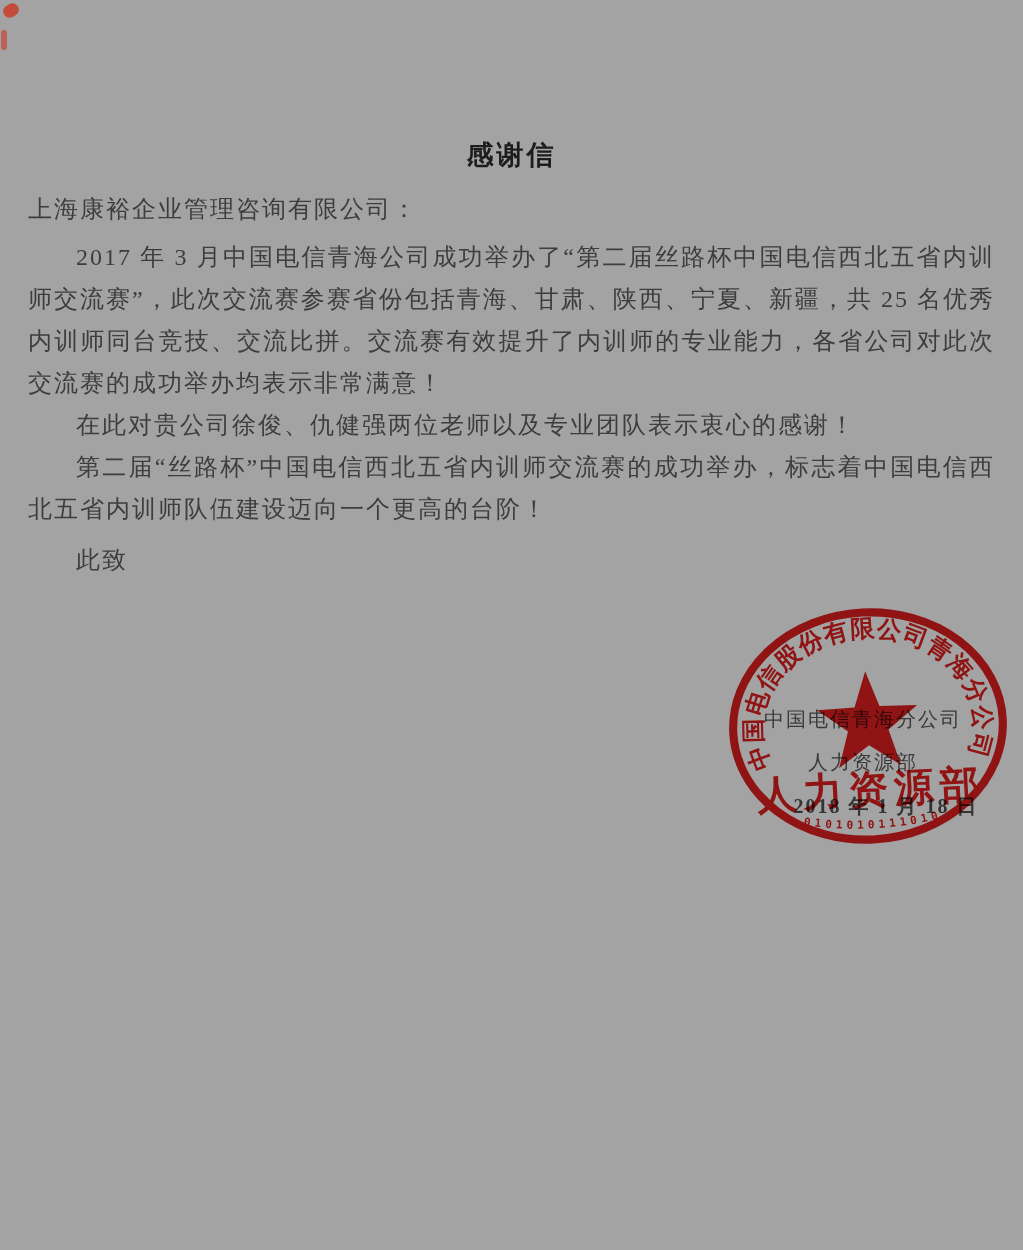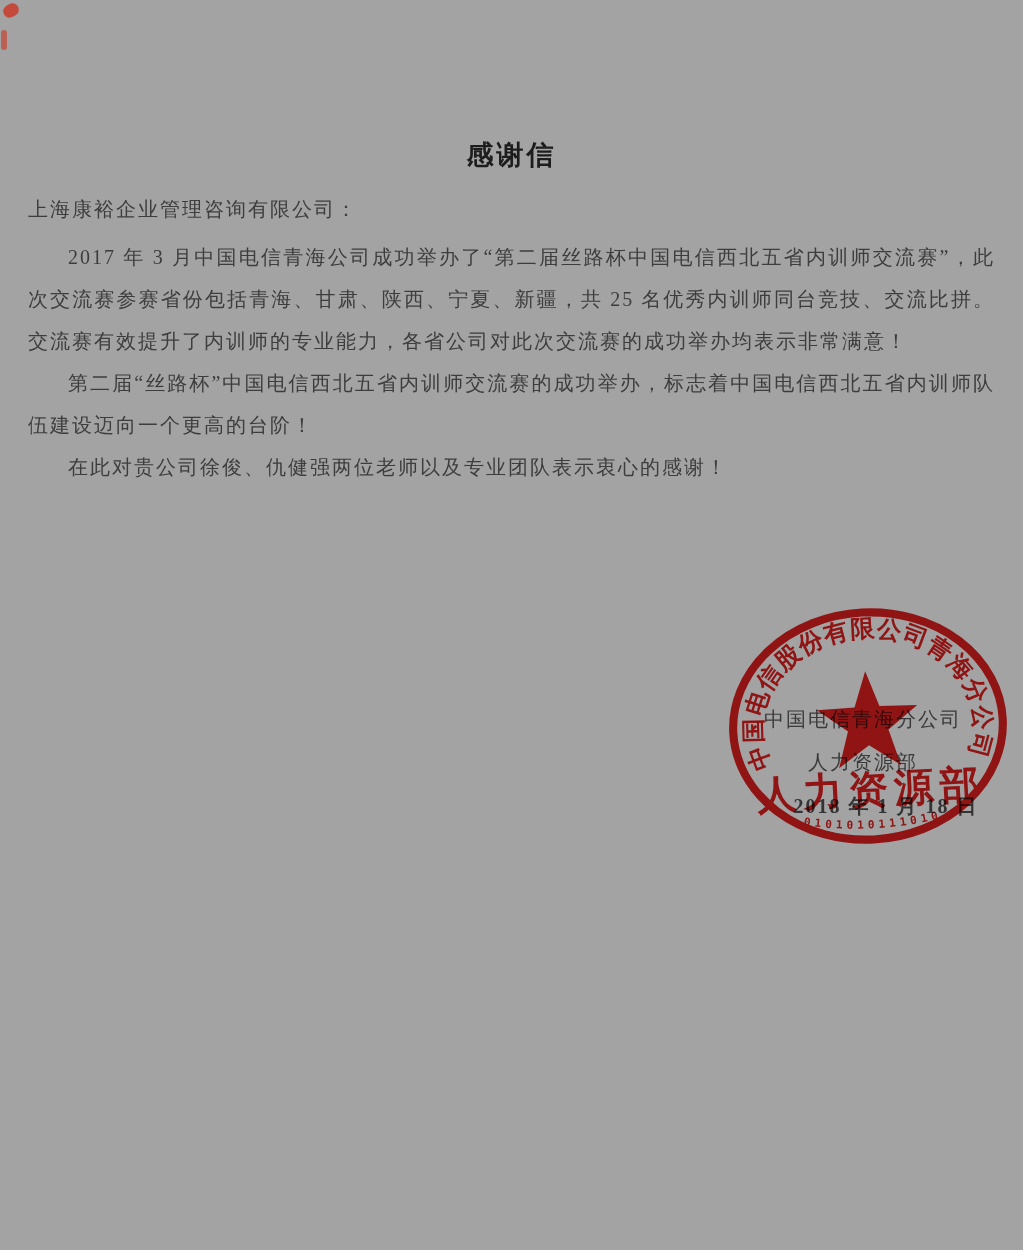--- a/index.html
+++ b/index.html
@@ -26,21 +26,21 @@
     font-family: "Liberation Sans", "DejaVu Sans", sans-serif;
     font-size: 27px;
     font-weight: 700;
     letter-spacing: 3px;
     color: #1d1d1d;
     line-height: 30px;
   }
 
   .letter-body {
     padding: 0 28px;
-    font-size: 20px;
+    font-size: 24px;
     letter-spacing: 2px;
     line-height: 42px;
     text-align: justify;
     text-justify: inter-character;
     word-break: break-all;
   }
 
   .salutation { margin-top: 22px; line-height: 34px; }
   .para { text-indent: 2em; }
   .para-first { margin-top: 10px; }
@@ -82,22 +82,23 @@
 <div class="page">
 
   <div class="artifact artifact-1"></div>
   <div class="artifact artifact-2"></div>
 
   <h1 class="title">感谢信</h1>
 
   <div class="letter-body">
     <p class="salutation">上海康裕企业管理咨询有限公司：</p>
     <p class="para para-first">2017 年 3 月中国电信青海公司成功举办了“第二届丝路杯中国电信西北五省内训师交流赛”，此次交流赛参赛省份包括青海、甘肃、陕西、宁夏、新疆，共 25 名优秀内训师同台竞技、交流比拼。交流赛有效提升了内训师的专业能力，各省公司对此次交流赛的成功举办均表示非常满意！</p>
+    <p class="para">在此对贵公司徐俊、仇健强两位老师以及专业团队表示衷心的感谢！</p>
     <p class="para">第二届“丝路杯”中国电信西北五省内训师交流赛的成功举办，标志着中国电信西北五省内训师队伍建设迈向一个更高的台阶！</p>
-    <p class="para">在此对贵公司徐俊、仇健强两位老师以及专业团队表示衷心的感谢！</p>
+    <p class="closing-cizhi">此致</p>
   </div>
 
   <div class="signature">
     <div class="sig-line sig-company">中国电信青海分公司</div>
     <div class="sig-line sig-department">人力资源部</div>
     <div class="sig-line sig-date">2018 年 1 月 18 日</div>
   </div>
 
   <div class="stamp">
     <svg width="284" height="244" viewBox="0 0 280 240" xmlns="http://www.w3.org/2000/svg">

